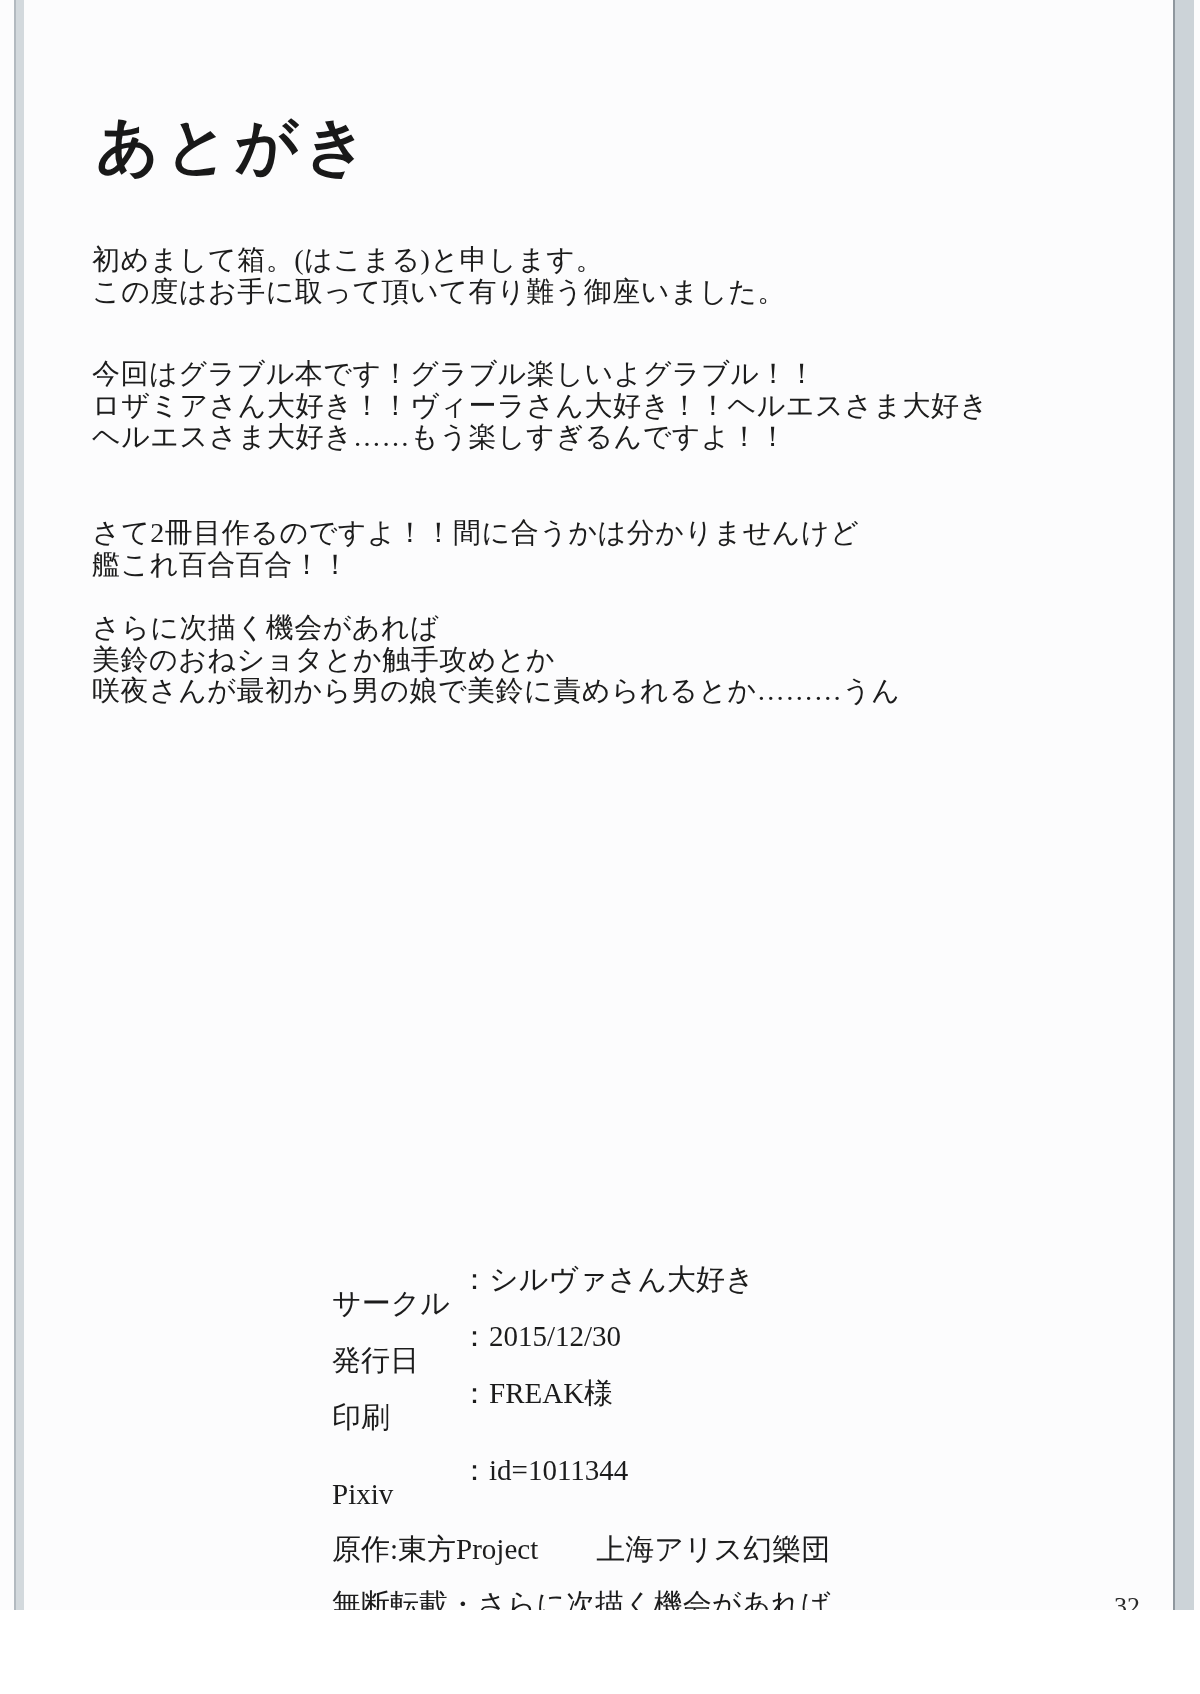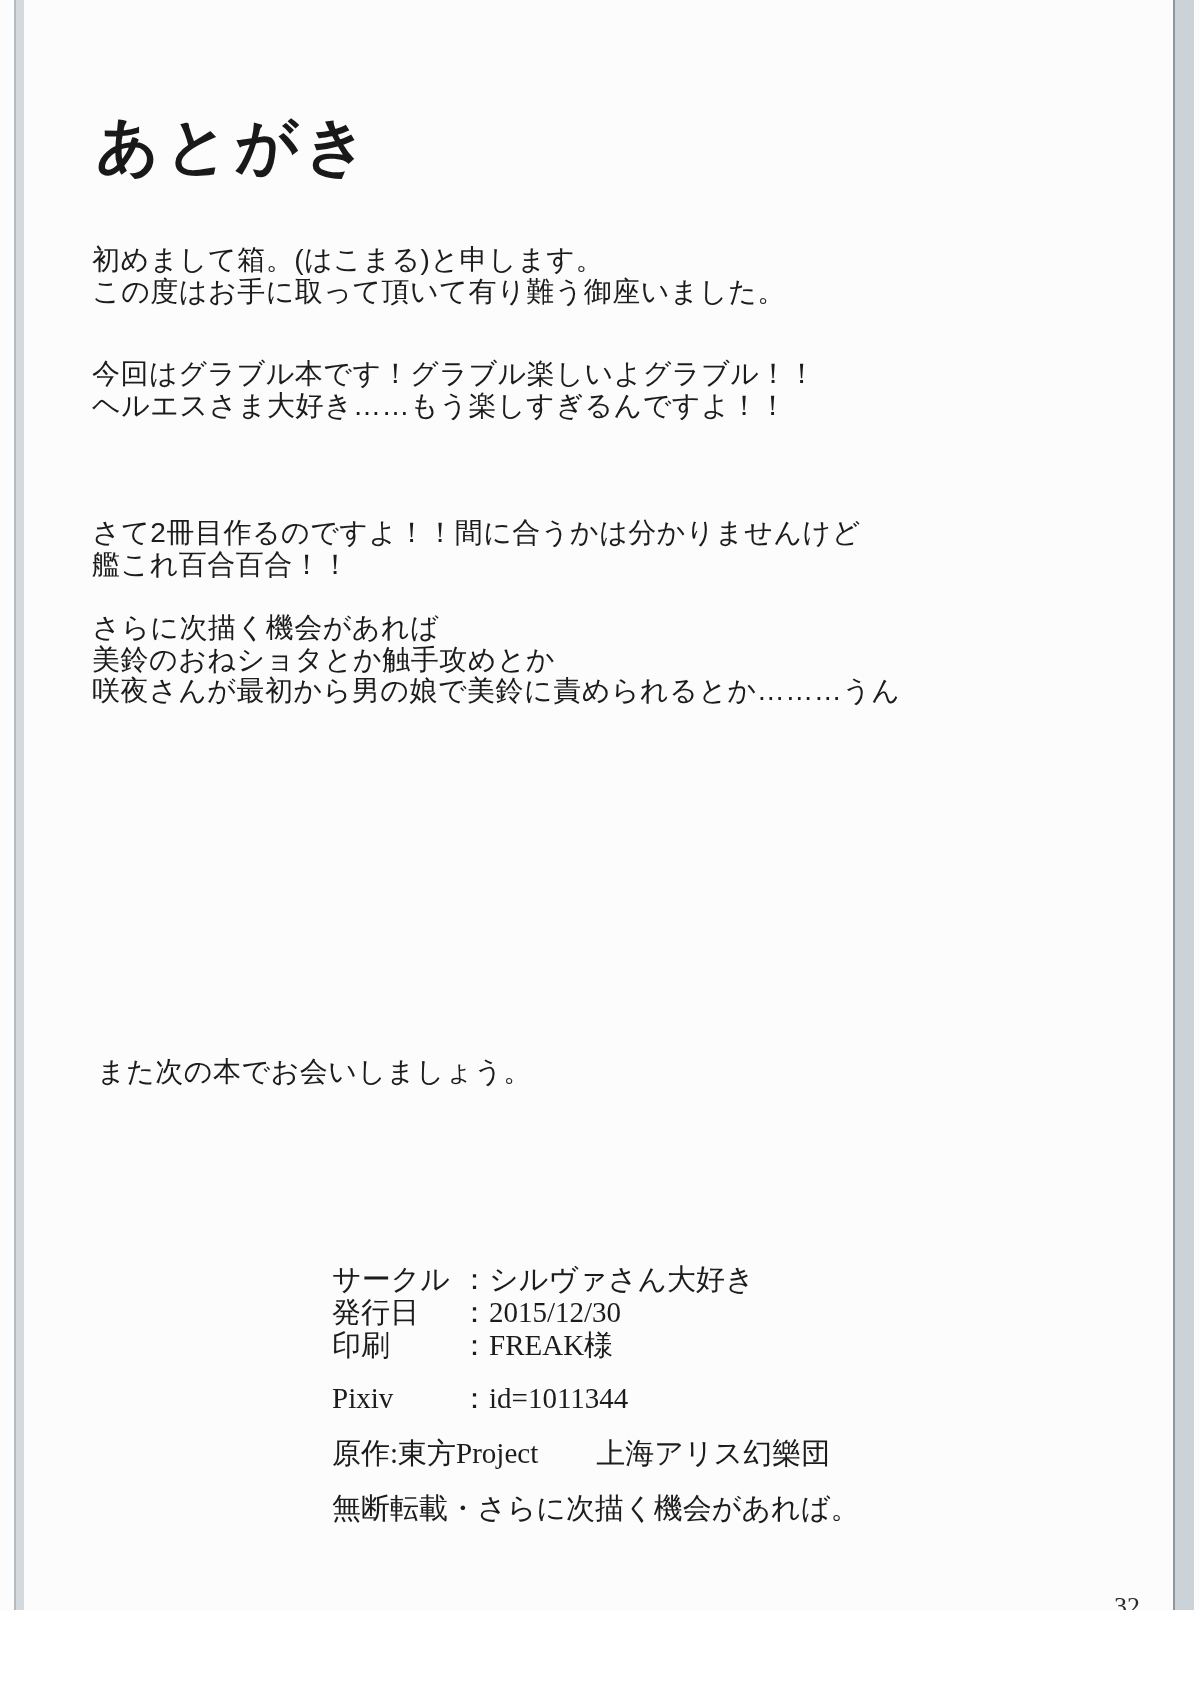--- a/index.html
+++ b/index.html
@@ -41,20 +41,21 @@
     color: #191919;
   }
   .body-par {
     position: absolute;
     left: 92px;
     font-size: 28px;
     line-height: 31.5px;
     letter-spacing: 0.5px;
     white-space: nowrap;
     color: #1c1c1c;
+    font-family: Liberation Serif, serif;
   }
   .par-1 { top: 244px; }
   .par-2 { top: 358px; }
   .par-3 { top: 517px; }
   .par-4 { top: 612px; }
   .closing {
     position: absolute;
     left: 97px;
     top: 1053px;
     font-size: 28px;
@@ -70,20 +71,21 @@
     font-size: 29px;
     line-height: 33px;
     color: #1c1c1c;
     white-space: nowrap;
   }
   .credit-row { display: flex; }
   .credit-label {
     display: inline-block;
     width: 128px;
     flex: 0 0 128px;
+    margin-top: 24px;
   }
   .credit-gap { height: 20px; }
   .credit-gap-lg { height: 22px; }
   .page-number {
     position: absolute;
     left: 0;
     top: 1592px;
     width: 1140px;
     text-align: right;
     font-size: 26px;
@@ -101,35 +103,35 @@
 
   <div class="title">あとがき</div>
 
   <div class="body-par par-1">
     <div>初めまして箱。(はこまる)と申します。</div>
     <div>この度はお手に取って頂いて有り難う御座いました。</div>
   </div>
 
   <div class="body-par par-2">
     <div>今回はグラブル本です！グラブル楽しいよグラブル！！</div>
+    <div>ロザミアさん大好き！！ヴィーラさん大好き！！ヘルエスさま大好き</div>
     <div>ヘルエスさま大好き……もう楽しすぎるんですよ！！</div>
   </div>
 
   <div class="body-par par-3">
     <div>さて2冊目作るのですよ！！間に合うかは分かりませんけど</div>
     <div>艦これ百合百合！！</div>
   </div>
 
   <div class="body-par par-4">
     <div>さらに次描く機会があれば</div>
     <div>美鈴のおねショタとか触手攻めとか</div>
     <div>咲夜さんが最初から男の娘で美鈴に責められるとか………うん</div>
   </div>
 
-  <div class="closing">また次の本でお会いしましょう。</div>
 
   <div class="credits">
     <div class="credit-row">
       <span class="credit-label">サークル</span>
       <span class="credit-value">：シルヴァさん大好き</span>
     </div>
     <div class="credit-row">
       <span class="credit-label">発行日</span>
       <span class="credit-value">：2015/12/30</span>
     </div>

